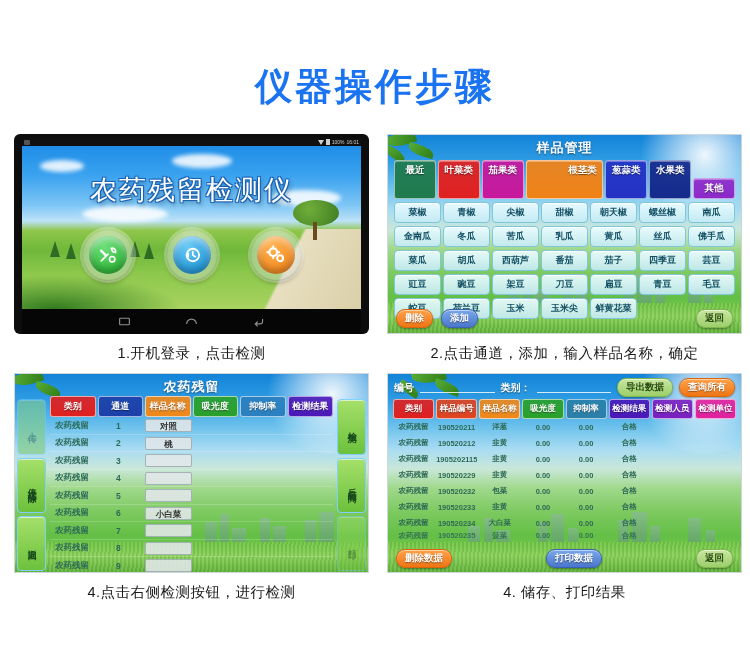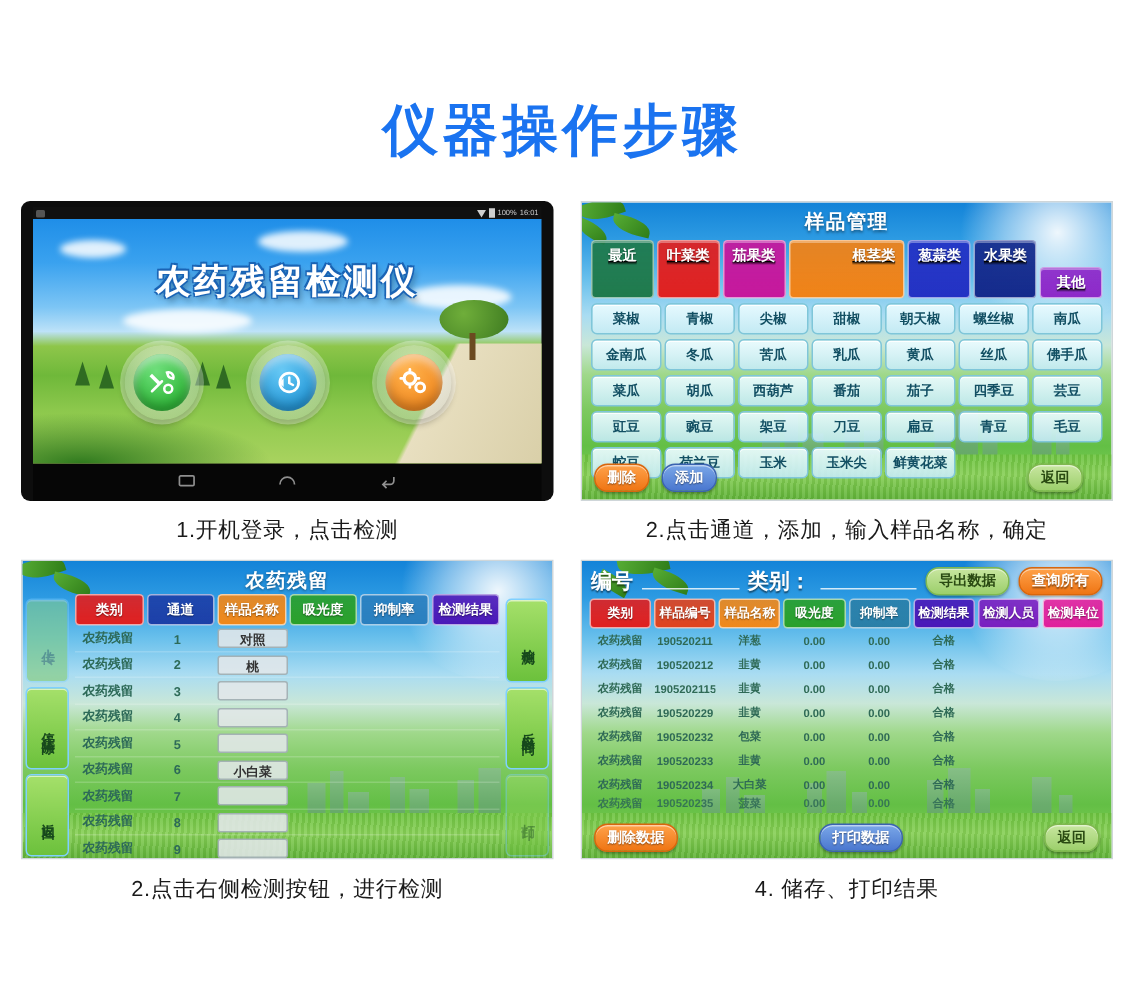--- a/index.html
+++ b/index.html
@@ -106,21 +106,21 @@
     width: 4px; height: 18px; background: #6b4a20;
   }
   .tab-fir {
     position: absolute; bottom: 52px;
     width: 0; height: 0;
     border-left: 5px solid transparent; border-right: 5px solid transparent;
     border-bottom: 16px solid #2f6b22;
   }
   .tab-appname {
     position: absolute; width: 100%; top: 26px; text-align: center;
-    font-size: 23px; font-weight: bold; color: #ffffff;
+    font-size: 27px; font-weight: normal; color: #ffffff;
     letter-spacing: 2px;
     text-shadow: 0 0 2px #1b64b5, 1px 1px 0 #1b64b5, -1px -1px 0 #1b64b5,
                  1px -1px 0 #1b64b5, -1px 1px 0 #1b64b5, 2px 3px 4px rgba(0,0,0,.35);
   }
   .tab-icons {
     position: absolute; top: 84px; width: 100%;
     display: flex; justify-content: center; gap: 34px;
   }
   .tab-ico-wrap {
     width: 50px; height: 50px; border-radius: 50%;
@@ -202,21 +202,20 @@
     white-space: nowrap;
   }
   .pill-orange { background: linear-gradient(to bottom, #ffa24a, #ef7514); border: 1px solid #d8660d; }
   .pill-blue   { background: linear-gradient(to bottom, #7aa7e8, #4a77cf); border: 1px solid #3b63b0; }
   .pill-green  { background: linear-gradient(to bottom, #c8e6a0, #9ccf6b); border: 1px solid #7fb84f; color:#2a4a12; text-shadow:none; }
 
   
   .sm-tabs {
     position: relative; display: flex; gap: 2px;
     padding: 3px 6px 0 6px;
-    text-decoration: underline;
   }
   .sm-tab {
     flex: 1; text-align: center;
     font-size: 9.5px; font-weight: bold; color: #fff;
     padding: 3px 0; border-radius: 3px;
     text-shadow: 0 1px 1px rgba(0,0,0,.5);
     border: 1px solid rgba(255,255,255,.55);
     box-shadow: inset 0 1px 0 rgba(255,255,255,.35);
   }
   .sm-grid {
@@ -226,21 +225,21 @@
   .sm-cell {
     font-size: 9px; font-weight: bold; color: #124f63;
     text-align: center; padding: 3px 0;
     background: linear-gradient(to bottom, rgba(236,252,255,.93), rgba(196,235,245,.9));
     border: 1px solid #7fc6d9; border-radius: 4px;
     box-shadow: inset 0 1px 0 rgba(255,255,255,.9);
     white-space: nowrap; overflow: hidden;
   }
   .sm-cell.blank { background: none; border: none; box-shadow: none; }
   .sm-bottom {
-    position: absolute; left: 0; right: 11px; bottom: 5px;
+    position: absolute; left: 0; right: 0; bottom: 5px;
     display: flex; align-items: flex-start; gap: 8px; padding: 0 8px;
   }
   .sm-bottom .spacer { flex: 1; }
 
   
   .det-body { position: relative; display: flex; height: 178px; }
   .side-col {
     width: 33px; display: flex; flex-direction: column; gap: 3px;
     padding: 3px 2px;
   }
@@ -277,21 +276,21 @@
     border-radius: 2px; height: 13px; line-height: 12px;
     color: #333; margin: 0 3px;
   }
 
   
   .rec-topbar {
     position: relative; display: flex; align-items: center;
     gap: 6px; padding: 4px 6px 2px 6px;
   }
   .rec-lab {
-    font-size: 14px; font-weight: bold; color: #fff;
+    font-size: 10px; font-weight: bold; color: #fff;
     text-shadow: 0 1px 1px rgba(0,0,0,.5); white-space: nowrap;
   }
   .rec-underline { flex: 1; border-bottom: 1px solid rgba(255,255,255,.8); height: 10px; }
   .rec-head { position: relative; display: flex; gap: 2px; padding: 0 5px; }
   .rec-head span {
     flex: 1; text-align: center; font-size: 8.5px; font-weight: bold; color: #fff;
     padding: 3px 0; border-radius: 3px;
     border: 1px solid rgba(255,255,255,.6);
     text-shadow: 0 1px 1px rgba(0,0,0,.45);
   }
@@ -601,21 +600,21 @@
               </div>
           </div>
           <div class="side-col" id="det-right">
               <div class="side-btn">检测</div>
               <div class="side-btn">反应时间</div>
               <div class="side-btn dim">打印</div>
             </div>
         </div>
       </div>
     </div>
-    <div class="caption">2.点击右侧检测按钮，进行检测</div>
+    <div class="caption">4.点击右侧检测按钮，进行检测</div>
   </div>
 
   <div class="panel">
     <div class="shot">
       <div class="appscreen">
         <div class="sunglow"></div>
         <div class="leafdeco">
           <i style="left:30px;top:2px;width:34px;height:13px;transform:rotate(-12deg)"></i>
           <i style="left:52px;top:14px;width:26px;height:11px;transform:rotate(18deg)"></i>
           <i style="left:16px;top:16px;width:22px;height:10px;transform:rotate(30deg)"></i>

